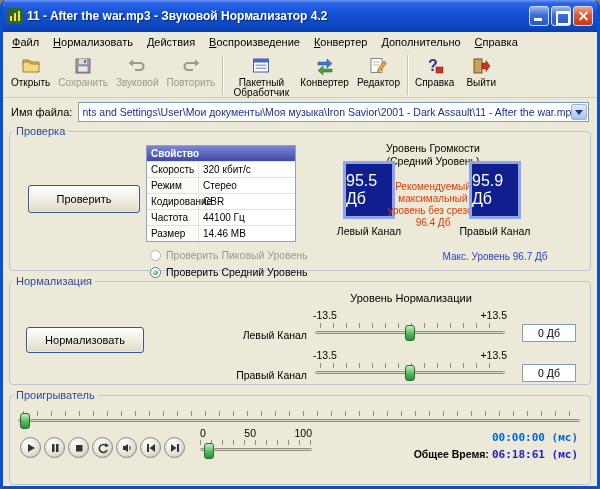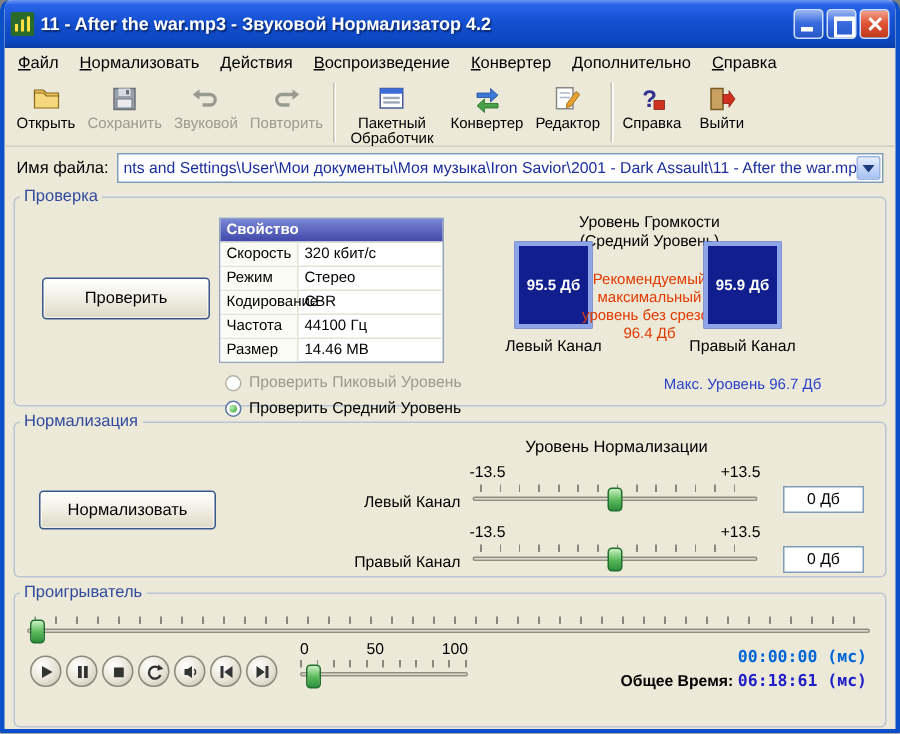--- a/index.html
+++ b/index.html
@@ -64,21 +64,21 @@
   
   .radio-row { position:absolute; display:flex; align-items:center; gap:5px; font-size:10.5px; }
   .r-peak { left:140px; top:112px; color:#9c9a8c; }
   .r-avg  { left:140px; top:129px; }
   .radio-circle { width:11px; height:11px; border-radius:50%; background:#fff; border:1px solid #5a78a8; position:relative; flex:0 0 auto; }
   .r-peak .radio-circle { border-color:#b4b2a4; }
   .radio-circle.checked::after { content:""; position:absolute; inset:2px; border-radius:50%;
     background:radial-gradient(circle at 35% 35%, #b6f0b0, #2f9c2f); }
   
   .lcd { position:absolute; width:52px; height:58px; background:#101e8e; border:3px solid #8ea6e8;
-    display:flex; align-items:center; justify-content:center; color:#fff; font-weight:bold; font-size:10px; }
+    display:flex; align-items:center; justify-content:center; color:#fff; font-weight:normal; font-size:16px; }
   .lcd-left { left:333px; top:24px; } .lcd-right { left:459px; top:24px; }
   .vol-title { position:absolute; left:363px; top:5px; width:120px; text-align:center; font-size:10.5px; line-height:13px; }
   .recommend { position:absolute; left:378px; top:44px; width:90px; text-align:center; color:#e03a00; font-size:10px; line-height:12px; }
   .ch-label { position:absolute; top:88px; width:80px; text-align:center; font-size:10.5px; }
   .ch-label.left { left:319px; } .ch-label.right { left:445px; }
   .max-label { position:absolute; top:114px; width:110px; text-align:center; color:#2b43c8; font-size:10px; }
   .max-label.left { left:304px; } .max-label.right { left:430px; }
   
   .slider { position:absolute; }
   .slider .ticks { height:5px; margin:0 5px;

